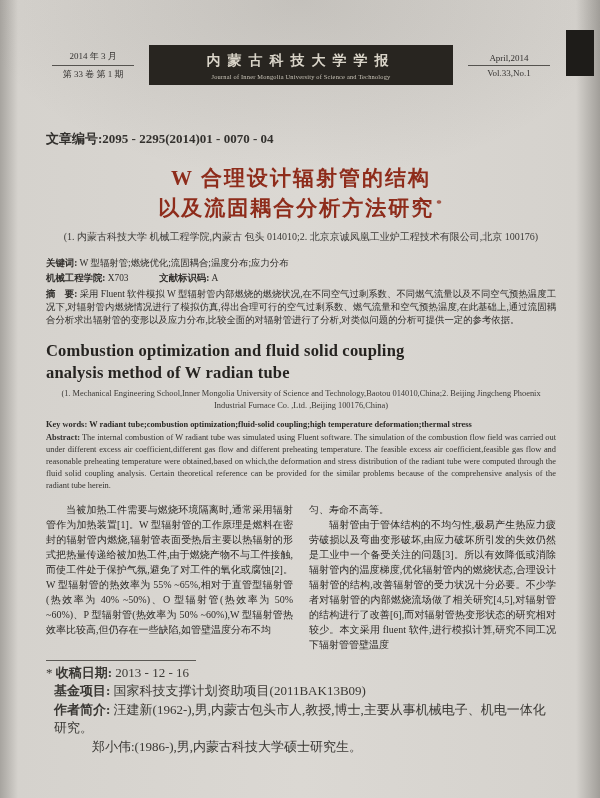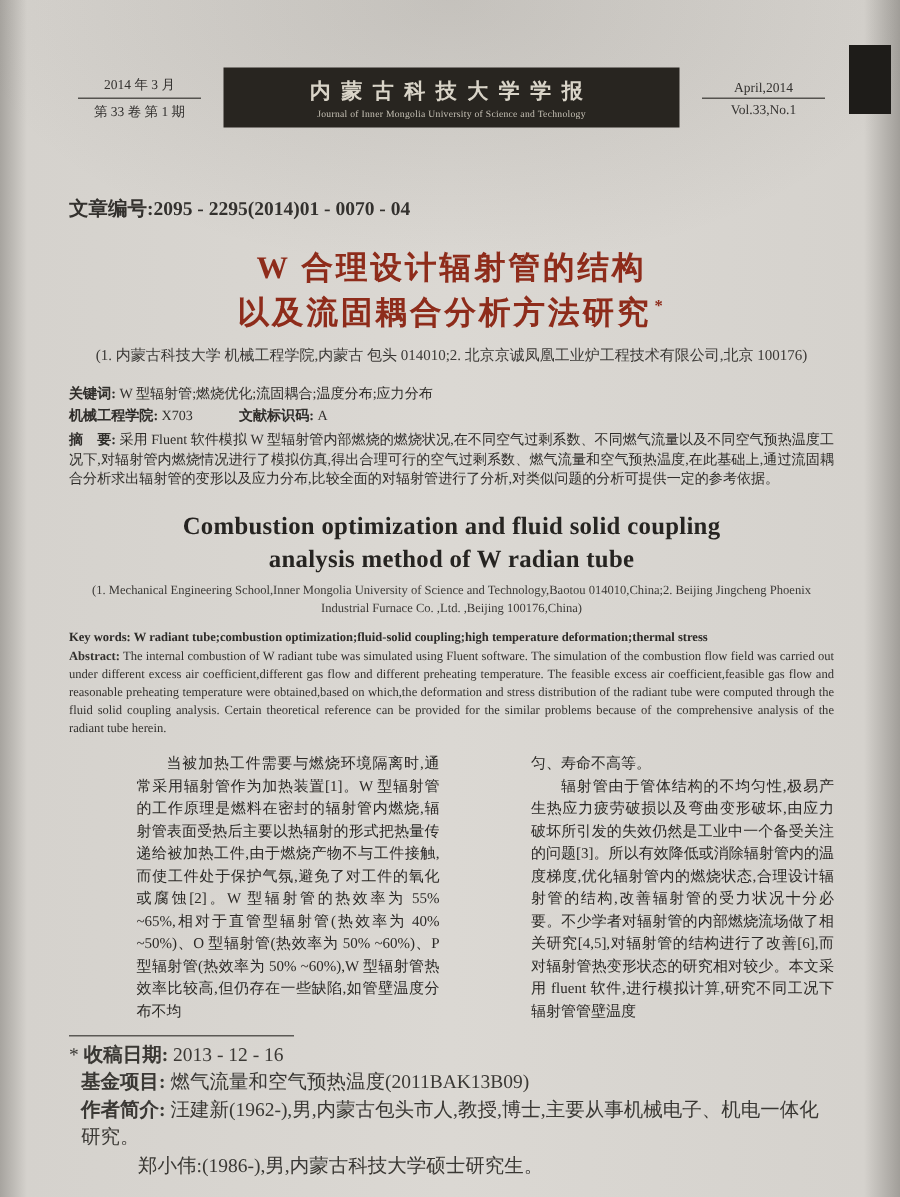--- a/index.html
+++ b/index.html
@@ -36,32 +36,32 @@
 
   .authors { margin-top:12px; text-align:center; font-size:13px; letter-spacing:1px; color:#2e2c29; }
   .affiliation { margin-top:6px; text-align:center; font-size:10px; color:#3b3936; }
 
   .meta { margin-top:13px; font-size:9.4px; line-height:1.42; color:#2f2d2a; }
   .meta-line { margin-top:2px; }
   .bold { font-weight:bold; }
   .gap { display:inline-block; width:26px; }
   .abstract { text-align:justify; }
 
-  .en-title { margin-top:12px; text-align:center; font-weight:bold; font-size:16.5px;
+  .en-title { margin-top:12px; text-align:left; font-weight:bold; font-size:16.5px;
               line-height:1.35; color:#262421; letter-spacing:0.2px; }
   .en-authors { margin-top:8px; text-align:center; font-size:9.8px; letter-spacing:0.4px; }
   .en-affiliation { margin-top:4px; text-align:center; font-size:8.4px; line-height:1.4;
                     color:#3b3936; padding:0 2px; }
   .en-keywords { margin-top:7px; font-size:8.4px; line-height:1.4; text-align:justify; font-weight:bold; }
   .en-abstract { margin-top:2px; font-size:8.4px; line-height:1.42; text-align:justify; color:#33312e; }
 
   .columns { margin-top:10px; display:flex; gap:16px; font-size:10px; line-height:1.5;
              text-align:justify; color:#2b2926; }
   .col { flex:1; min-width:0; }
-  .para { text-indent:2em;margin-left:45px; }
+  .para { text-indent:2em; }
   .para.cont { text-indent:0; }
 
   .footnote { margin-top:8px; font-size:13px; line-height:1.42; color:#3a3834; }
   .footnote-rule { width:150px; border-top:1px solid #5b5955; margin-bottom:3px; }
   .fn-indent { padding-left:8px; }
   .fn-indent2 { padding-left:46px; }
 </style>
 </head>
 <body>
 
@@ -140,21 +140,21 @@
 
     <div class="footnote">
       <div class="footnote-rule"></div>
       <div class="fn-line">
         <span>*</span>
         <span class="bold">收稿日期:</span>
         <span>2013 - 12 - 16</span>
       </div>
       <div class="fn-line fn-indent">
         <span class="bold">基金项目:</span>
-        <span>燃气流量和空气预热温度(2011BAK13B09)</span>
+        <span>国家科技支撑计划资助项目(2011BAK13B09)</span>
       </div>
       <div class="fn-line fn-indent">
         <span class="bold">作者简介:</span>
         <span>汪建新(1962-),男,内蒙古包头市人,教授,博士,主要从事机械电子、机电一体化研究。</span>
       </div>
       <div class="fn-line fn-indent2">郑小伟:(1986-),男,内蒙古科技大学硕士研究生。</div>
     </div>
 
   </div>
 </div>

